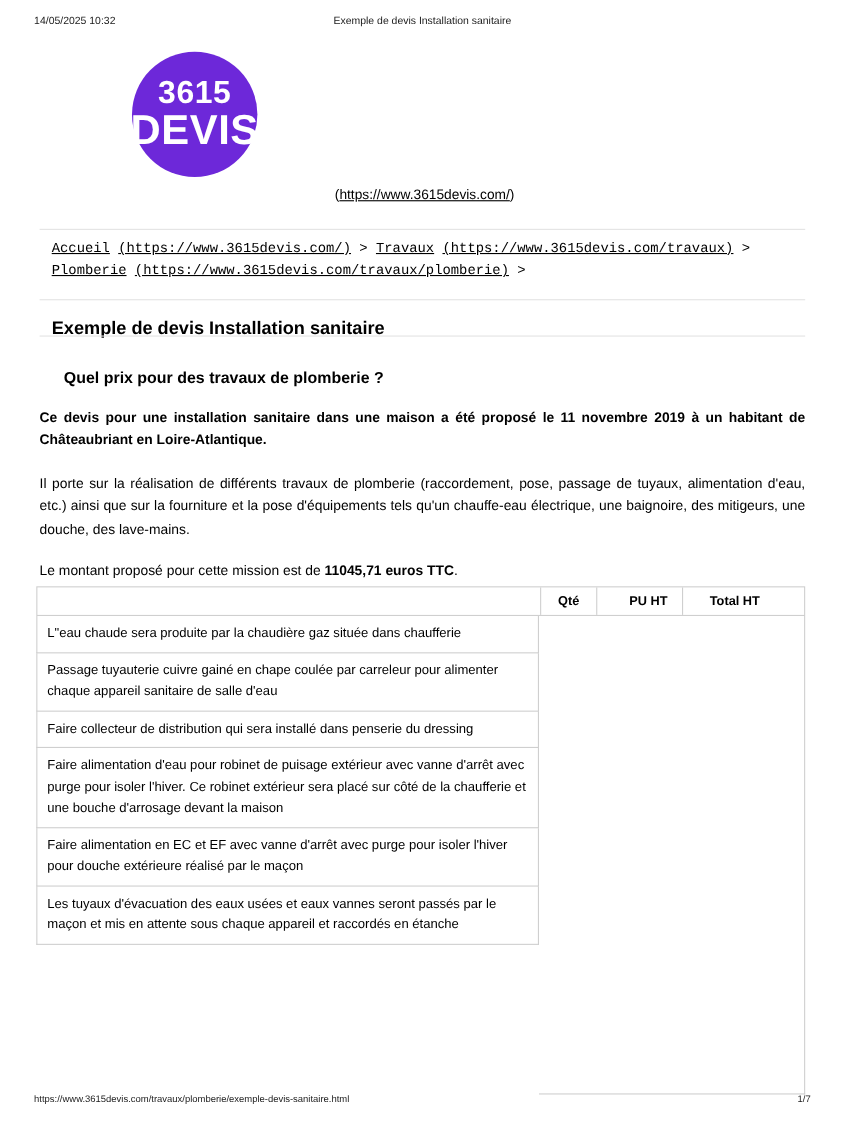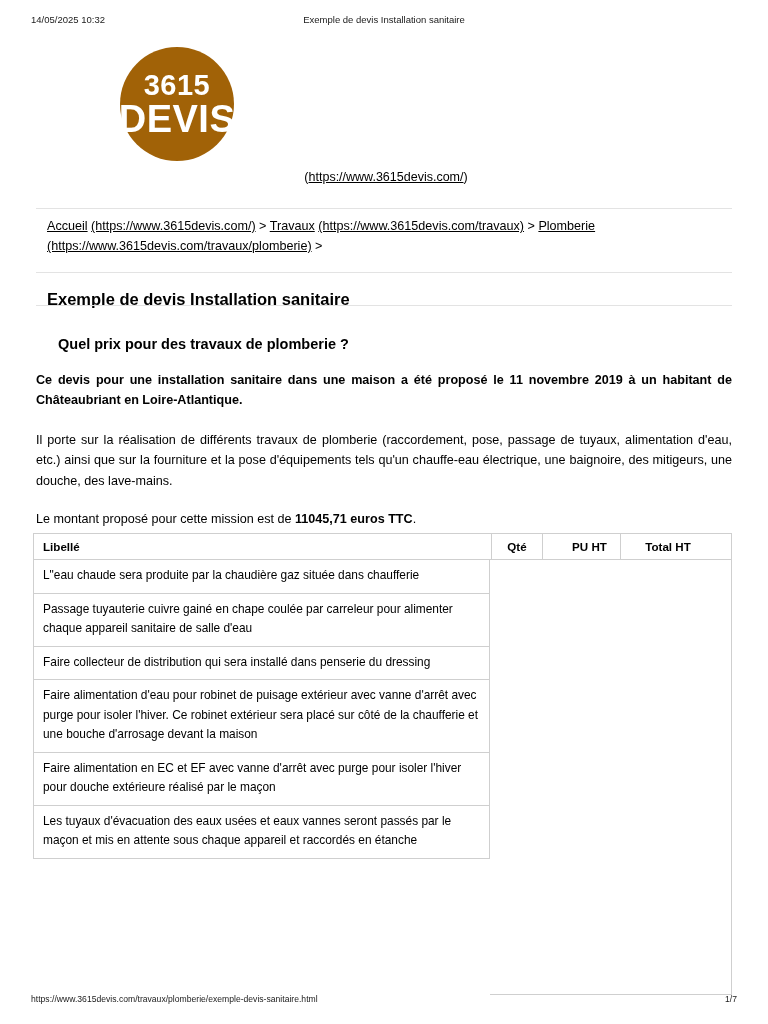--- a/index.html
+++ b/index.html
@@ -57,21 +57,21 @@
     width: 700px;
     height: 145px;
   }
   .logo-circle {
     position: absolute;
     left: 84px;
     top: 0px;
     width: 114px;
     height: 114px;
     border-radius: 50%;
-    background: #a16207;
+    background: #6d28d9;
     display: flex;
     flex-direction: column;
     align-items: center;
     justify-content: center;
     line-height: 1.0;
   }
   .logo-line1 {
     color: #ffffff;
     font-size: 29px;
     font-weight: bold;
@@ -120,20 +120,21 @@
 
   
   .breadcrumb {
     position: absolute;
     left: 47px;
     top: 216px;
     width: 690px;
     font-size: 12.6px;
     line-height: 20px;
     color: #000000;
+    font-family: Liberation Mono, monospace;
   }
   .breadcrumb .u {
     text-decoration: underline;
   }
 
   
   .page-title {
     position: absolute;
     left: 47px;
     top: 279px;
@@ -297,21 +298,20 @@
   <div class="hr hr-title-bottom"></div>
 
   <h2 class="section-subtitle">Quel prix pour des travaux de plomberie ?</h2>
 
   <p class="para para-1">Ce devis pour une installation sanitaire dans une maison a été proposé le 11 novembre 2019 à un habitant de Châteaubriant en Loire-Atlantique.</p>
   <p class="para para-2">Il porte sur la réalisation de différents travaux de plomberie (raccordement, pose, passage de tuyaux, alimentation d'eau, etc.) ainsi que sur la fourniture et la pose d'équipements tels qu'un chauffe-eau électrique, une baignoire, des mitigeurs, une douche, des lave-mains.</p>
   <p class="para para-3"><span>Le montant proposé pour cette mission est de </span><b>11045,71 euros TTC</b><span>.</span></p>
 
   <div class="quote-table">
     <div class="qt-head">
-      <div class="cell c-libelle">Libellé</div>
       <div class="cell c-qte">Qté</div>
       <div class="cell c-pu">PU HT</div>
       <div class="cell c-total">Total HT</div>
     </div>
     <div class="qt-body">
       <div class="qt-left-col">
         <div class="qt-row">L"eau chaude sera produite par la chaudière gaz située dans chaufferie</div>
         <div class="qt-row">Passage tuyauterie cuivre gainé en chape coulée par carreleur pour alimenter chaque appareil sanitaire de salle d'eau</div>
         <div class="qt-row">Faire collecteur de distribution qui sera installé dans penserie du dressing</div>
         <div class="qt-row">Faire alimentation d'eau pour robinet de puisage extérieur avec vanne d'arrêt avec purge pour isoler l'hiver. Ce robinet extérieur sera placé sur côté de la chaufferie et une bouche d'arrosage devant la maison</div>

